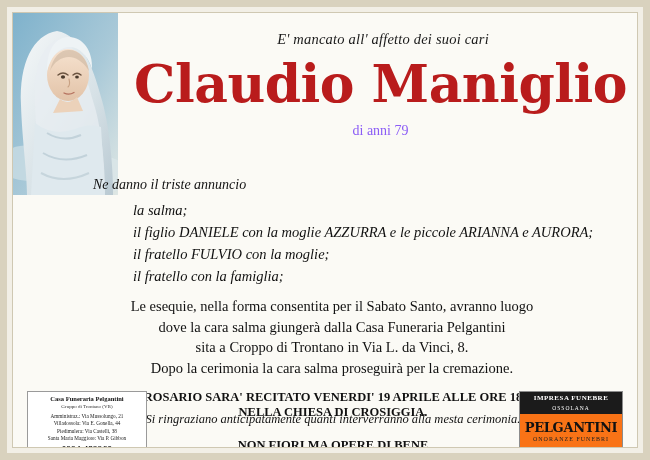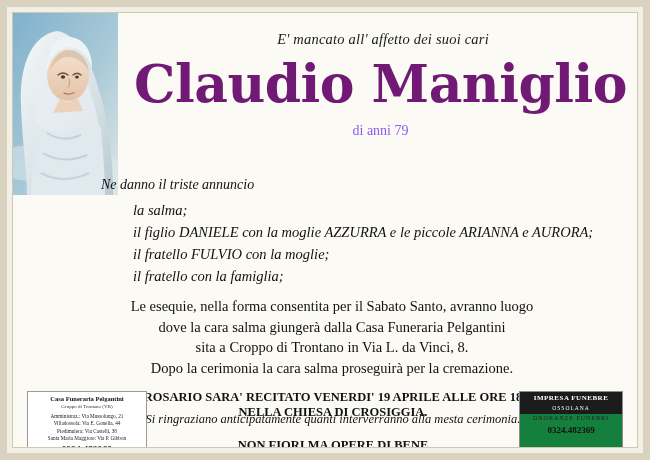--- a/index.html
+++ b/index.html
@@ -60,35 +60,35 @@
   .name {
     position: absolute;
     left: 100px;
     top: 42px;
     width: 535px;
     text-align: center;
     font-family: "DejaVu Serif", serif;
     font-weight: bold;
     font-size: 52px;
     line-height: 58px;
-    color: #701a75;
+    color: #b91c1c;
     letter-spacing: -0.5px;
   }
   .age {
     position: absolute;
     left: 100px;
     top: 110px;
     width: 535px;
     text-align: center;
     font-size: 14px;
     color: #8b5cf6;
   }
   .announce {
     position: absolute;
-    left: 88px;
+    left: 80px;
     top: 164px;
     font-style: italic;
     font-size: 14px;
     color: #111;
   }
   .relatives {
     position: absolute;
     left: 120px;
     top: 186px;
     width: 470px;
@@ -184,21 +184,21 @@
     letter-spacing: 0.3px;
   }
 
   
   .agency-right {
     position: absolute;
     right: 14px;
     top: 378px;
     width: 104px;
     height: 58px;
-    background: #15803d;
+    background: #f97316;
     border: 1px solid #8c8c8c;
     box-sizing: border-box;
     text-align: center;
   }
   .agency-right .ar-band {
     background: #1b1b1b;
     color: #ffffff;
     font-size: 7px;
     font-weight: bold;
     letter-spacing: 0.5px;
@@ -326,18 +326,19 @@
         <div>Villadossola: Via E. Gonella, 44</div>
         <div>Piedimulera: Via Castelli, 38</div>
         <div>Santa Maria Maggiore: Via P. Gibbon</div>
       </div>
       <div class="al-phone">0324.482369</div>
     </div>
 
     <div class="agency-right">
       <div class="ar-band">IMPRESA FUNEBRE</div>
       <div class="ar-band2">OSSOLANA</div>
+      <div class="ar-name">PELGANTINI</div>
       <div class="ar-sub">ONORANZE FUNEBRI</div>
       <div class="ar-phone">0324.482369</div>
     </div>
 
   </div>
 </div>
 
 </body></html>

